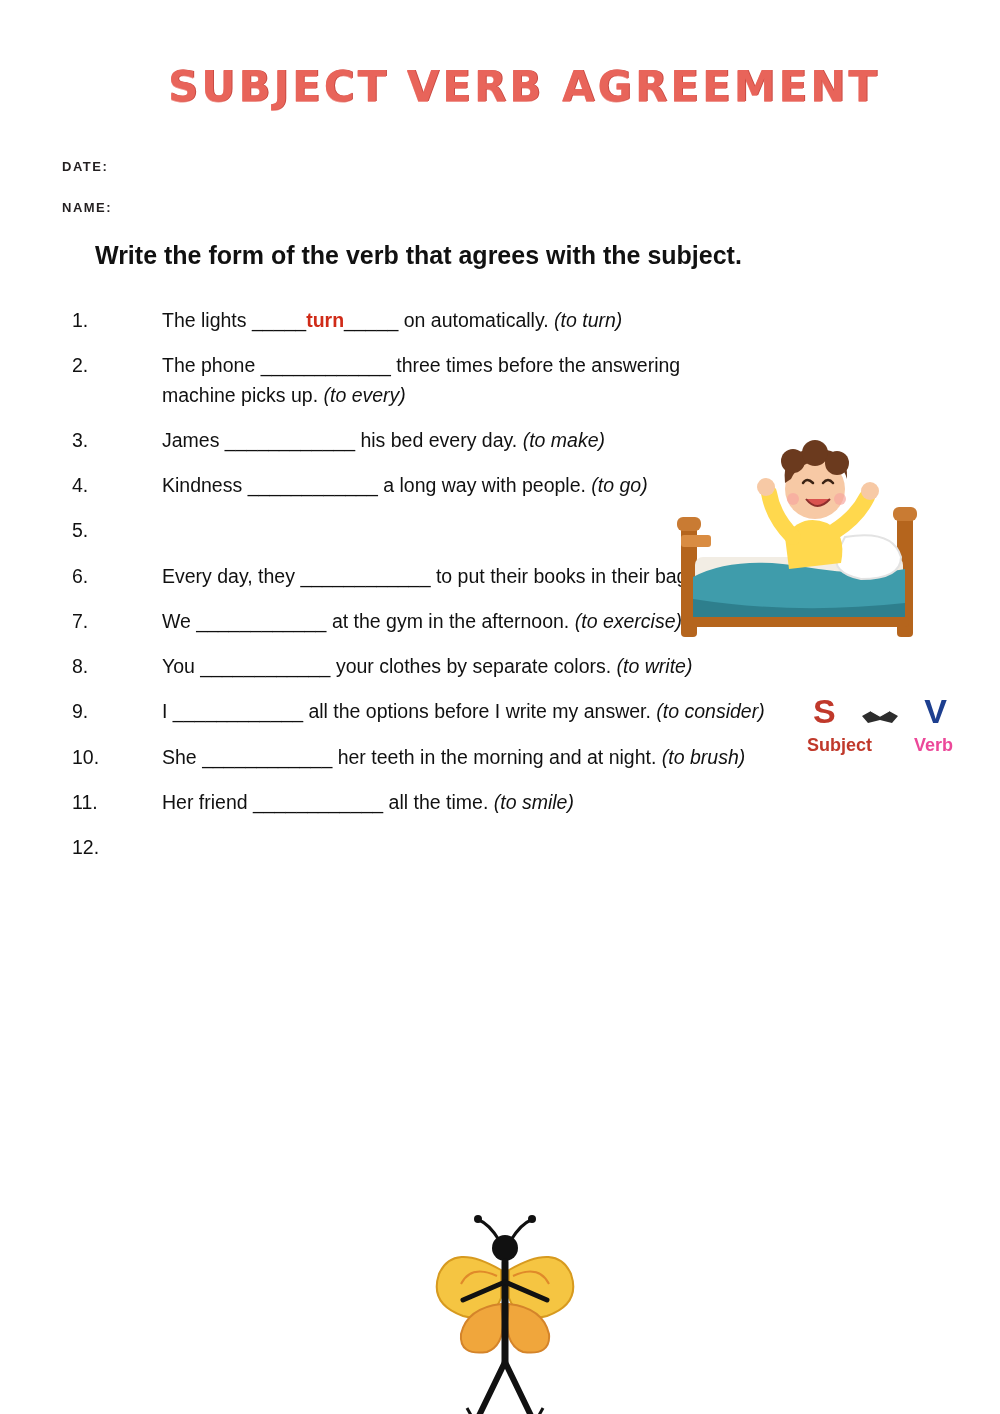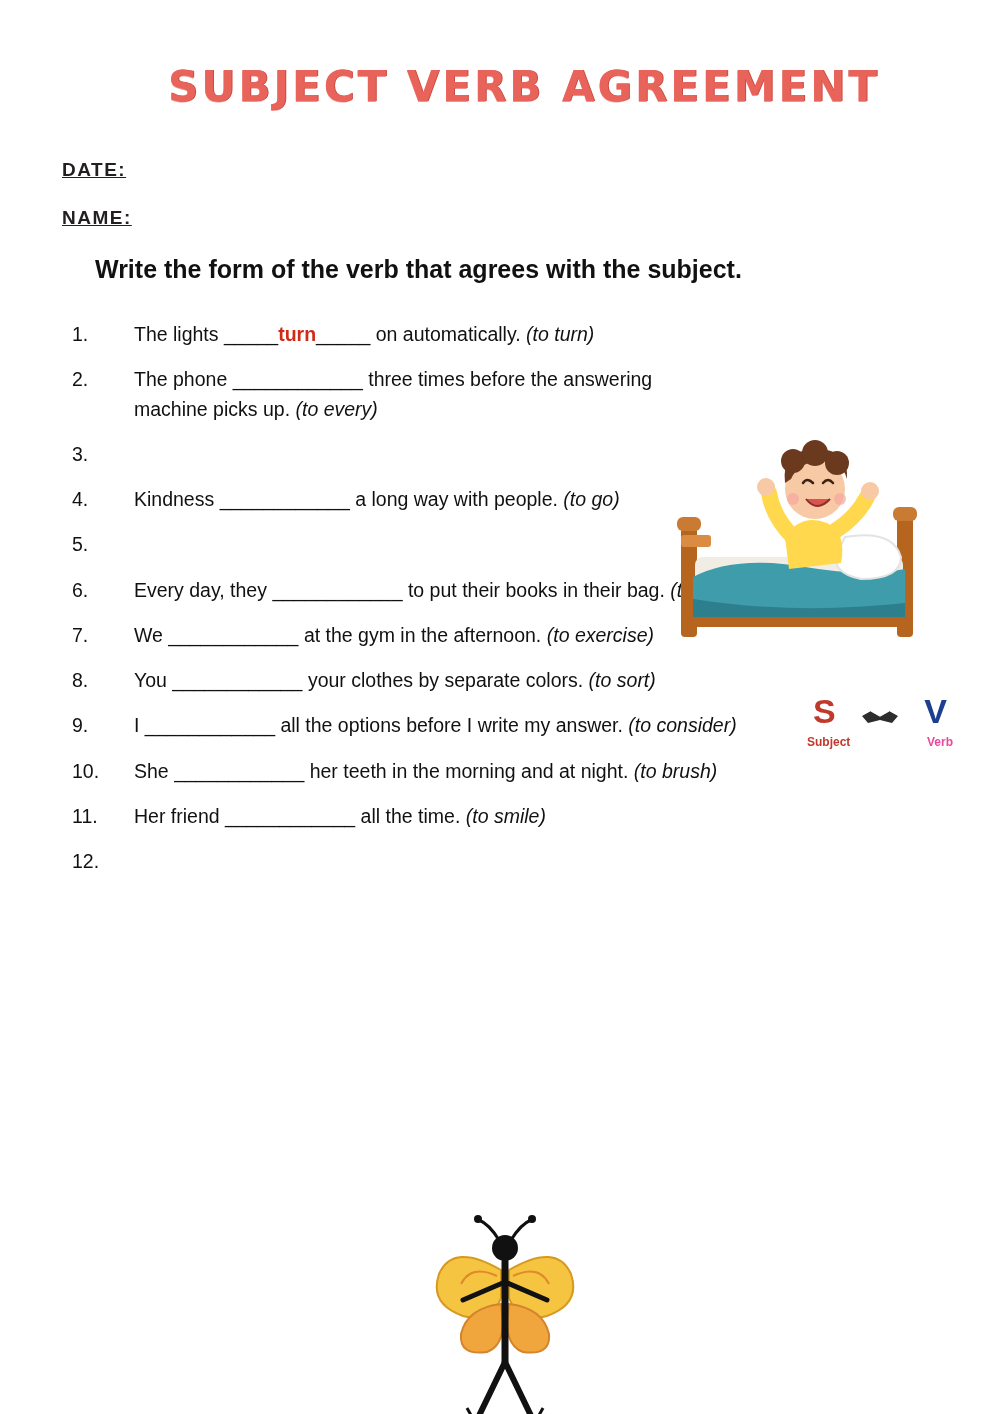--- a/index.html
+++ b/index.html
@@ -32,26 +32,25 @@
     text-shadow: 1px 0 0 #c94b43, 0 1px 0 #f0938c;
     padding-left: 48px;
   }
 
   
   .fields {
     margin-top: 48px;
     margin-left: 62px;
   }
   .field-label {
-    font-size: 19px;
+    font-size: 13px;
     font-weight: bold;
     letter-spacing: 1.5px;
     color: #231f20;
     margin-bottom: 26px;
-    text-decoration: underline;
   }
 
   .instructions {
     margin-left: 95px;
     margin-top: 26px;
     font-size: 25px;
     font-weight: bold;
     color: #111111;
   }
 
@@ -70,20 +69,21 @@
   .q-num {
     width: 62px;
     flex: 0 0 62px;
     font-size: 19.5px;
     color: #111;
   }
   .q-text {
     font-size: 19.5px;
     color: #111;
     max-width: 700px;
+    margin-left: 28px;
   }
   .q.wide .q-text { max-width: 800px; }
   .blank {
     letter-spacing: 0px;
   }
   .answer {
     color: #d02b18;
     font-weight: bold;
   }
   .inf {
@@ -119,21 +119,21 @@
     justify-content: space-between;
     align-items: center;
     padding: 0 8px;
   }
   .sv-s { color: #c0392b; }
   .sv-v { color: #1d3f8f; }
   .sv-hand { width: 42px; height: 26px; }
   .sv-labels {
     display: flex;
     justify-content: space-between;
-    font-size: 12px;
+    font-size: 18px;
     font-weight: bold;
     margin-top: 4px;
     padding: 0 2px;
   }
   .lbl-s { color: #c0392b; }
   .lbl-v { color: #ec4899; }
 
   
   .butterfly {
     position: absolute;
@@ -164,20 +164,21 @@
       <div class="q-text"><span>The lights </span><span class="blank">_____<span class="answer">turn</span>_____</span><span> on automatically. </span><span class="inf">(to turn)</span></div>
     </div>
 
     <div class="q q2">
       <div class="q-num">2.</div>
       <div class="q-text"><span>The phone </span><span class="blank">____________</span><span> three times before the answering machine picks up. </span><span class="inf">(to every)</span></div>
     </div>
 
     <div class="q q3">
       <div class="q-num">3.</div>
+      <div class="q-text"><span>James </span><span class="blank">____________</span><span> his bed every day. </span><span class="inf">(to make)</span></div>
     </div>
 
     <div class="q q4">
       <div class="q-num">4.</div>
       <div class="q-text"><span>Kindness </span><span class="blank">____________</span><span> a long way with people. </span><span class="inf">(to go)</span></div>
     </div>
 
     <div class="q q5">
       <div class="q-num">5.</div>
     </div>
@@ -187,21 +188,21 @@
       <div class="q-text"><span>Every day, they </span><span class="blank">____________</span><span> to put their books in their bag. </span><span class="inf">(to remember)</span></div>
     </div>
 
     <div class="q wide">
       <div class="q-num">7.</div>
       <div class="q-text"><span>We </span><span class="blank">____________</span><span> at the gym in the afternoon. </span><span class="inf">(to exercise)</span></div>
     </div>
 
     <div class="q wide">
       <div class="q-num">8.</div>
-      <div class="q-text"><span>You </span><span class="blank">____________</span><span> your clothes by separate colors. </span><span class="inf">(to sort)</span></div>
+      <div class="q-text"><span>You </span><span class="blank">____________</span><span> your clothes by separate colors. </span><span class="inf">(to write)</span></div>
     </div>
 
     <div class="q wide">
       <div class="q-num">9.</div>
       <div class="q-text"><span>I </span><span class="blank">____________</span><span> all the options before I write my answer. </span><span class="inf">(to consider)</span></div>
     </div>
 
     <div class="q wide">
       <div class="q-num">10.</div>
       <div class="q-text"><span>She </span><span class="blank">____________</span><span> her teeth in the morning and at night. </span><span class="inf">(to brush)</span></div>

